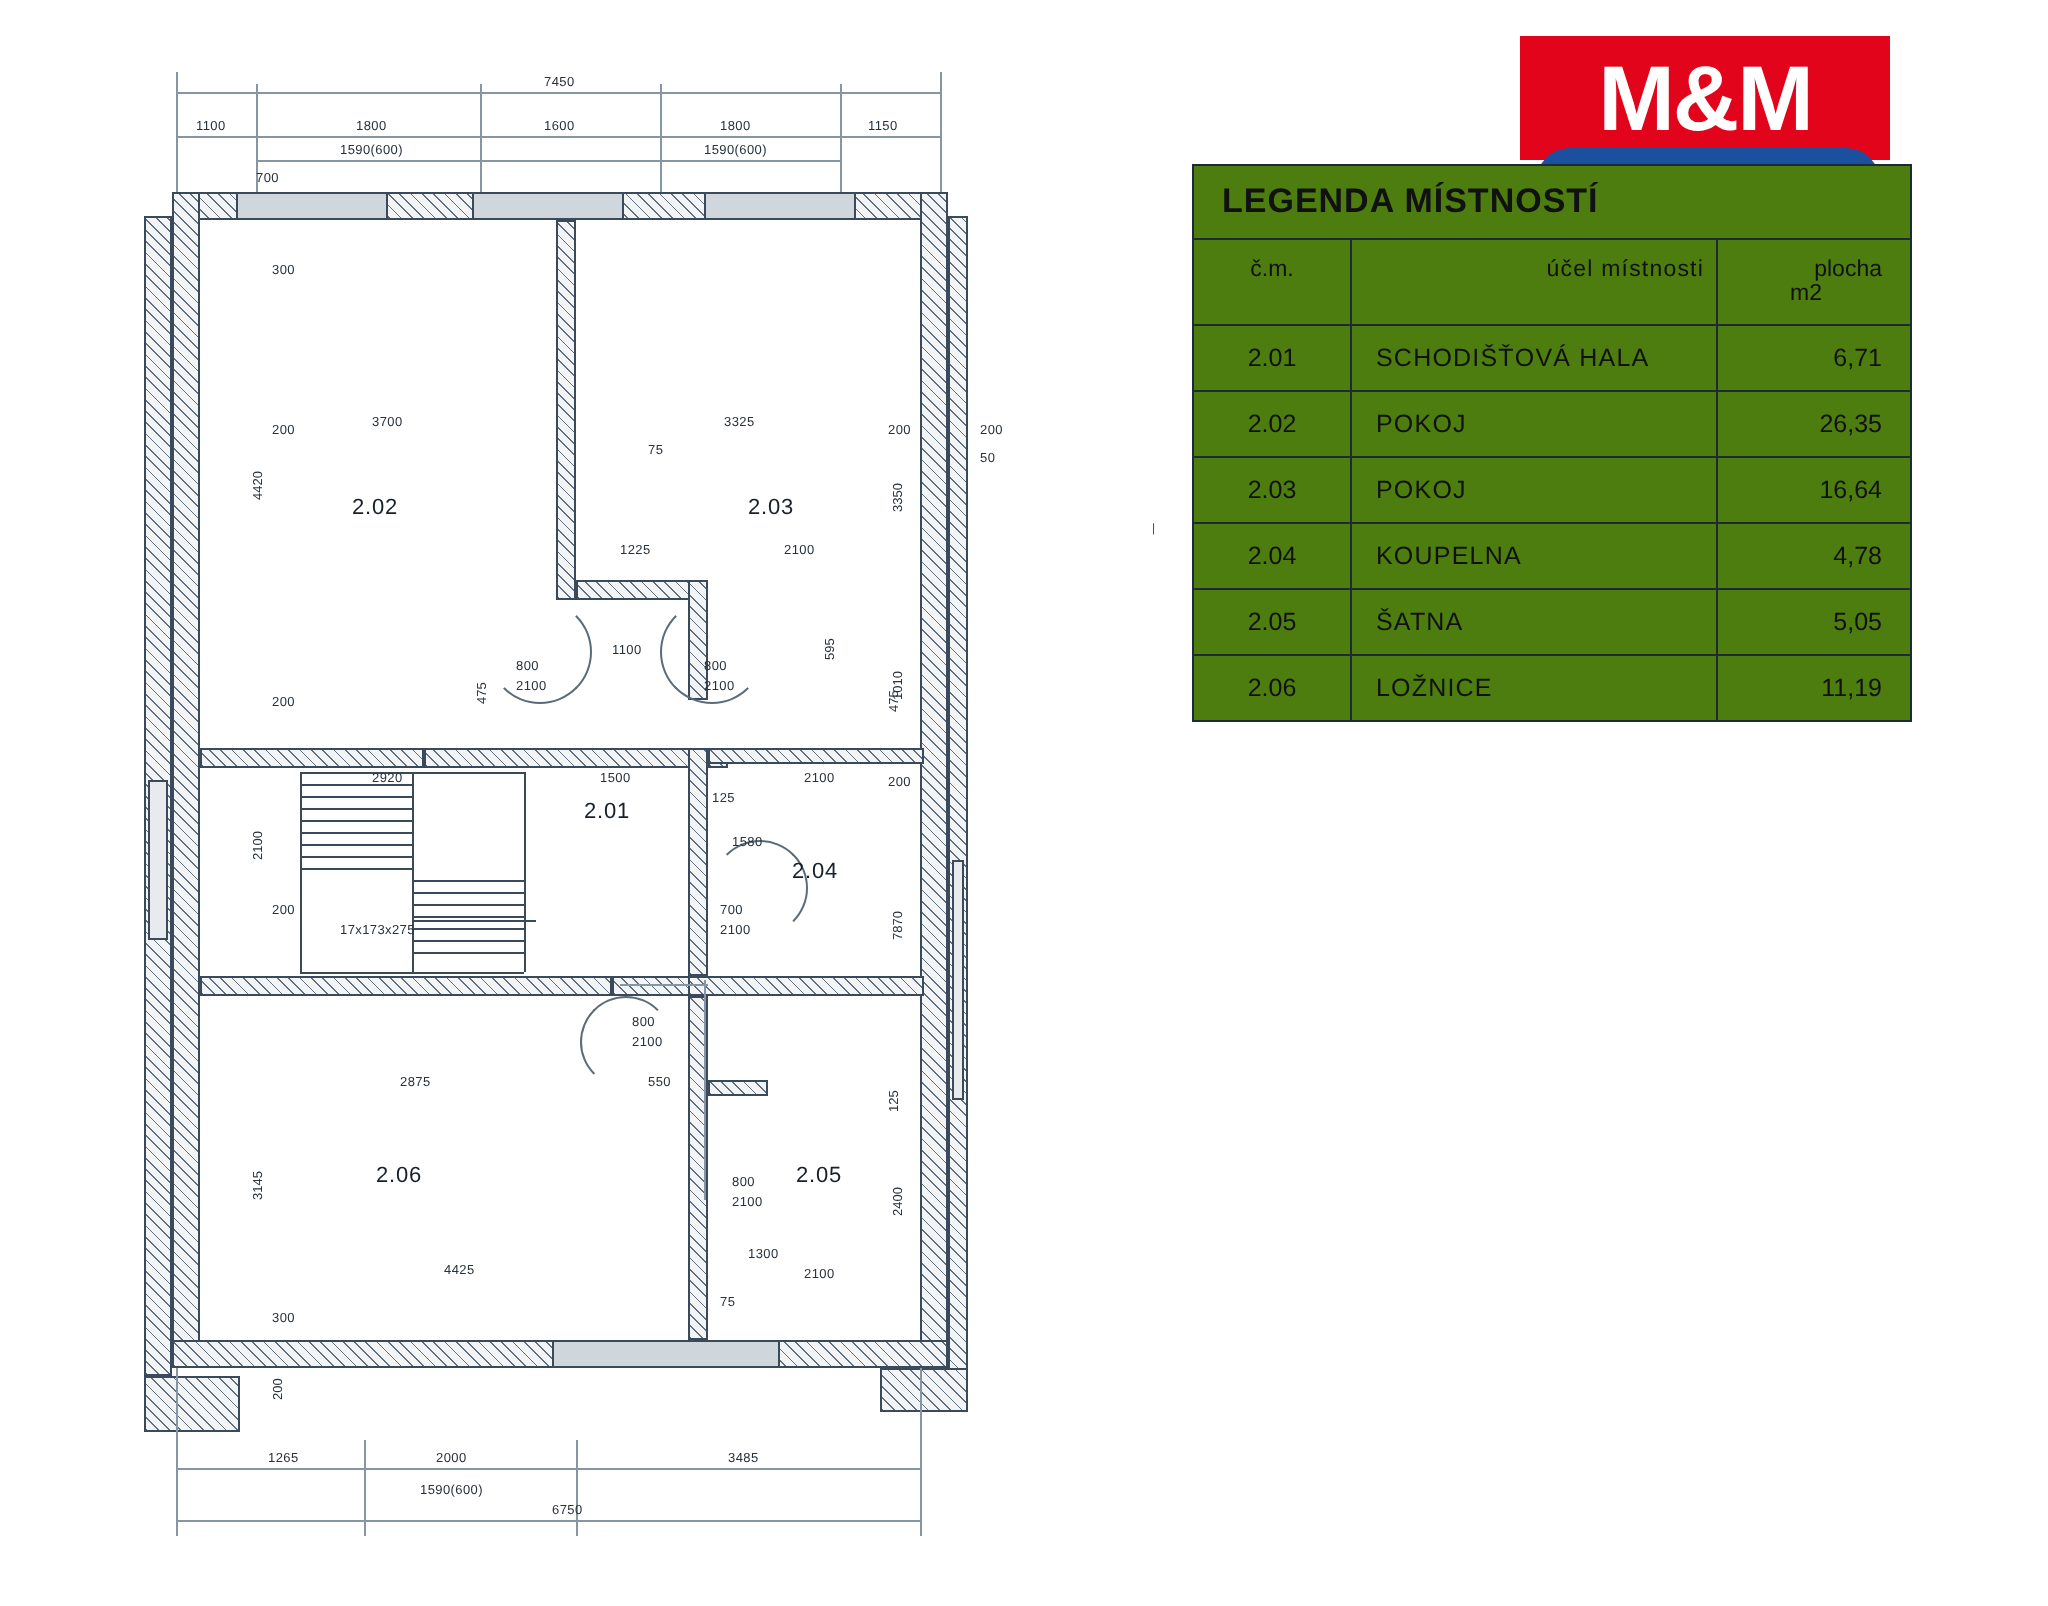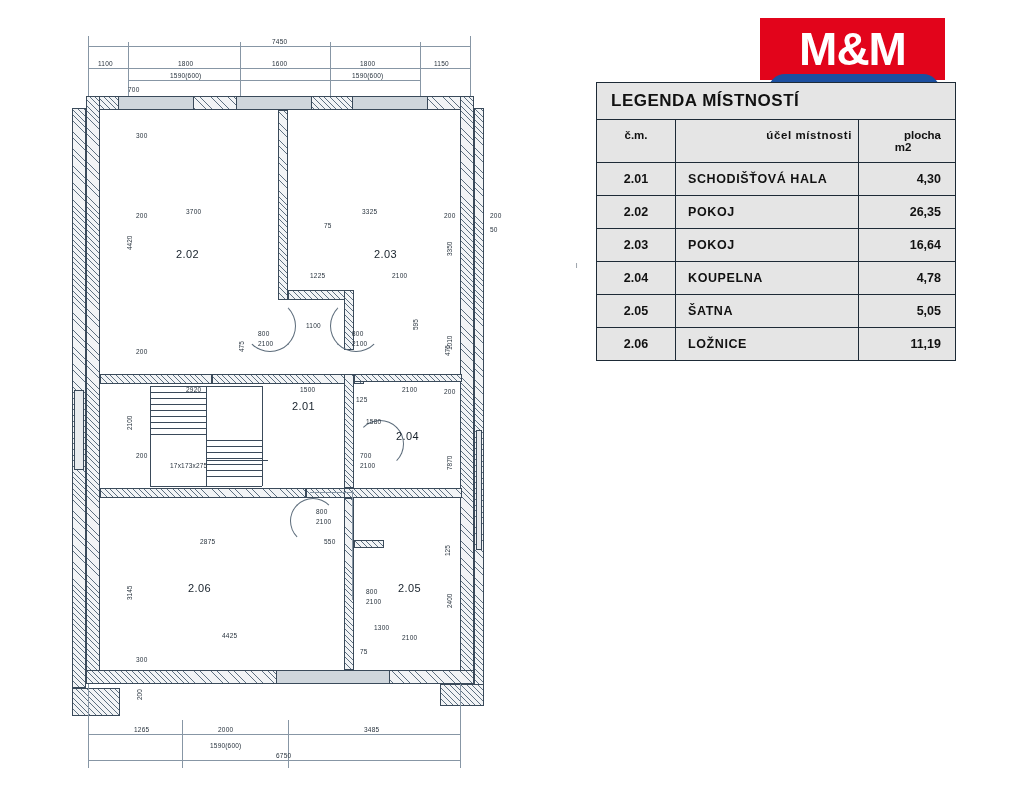--- a/index.html
+++ b/index.html
@@ -36,28 +36,28 @@
     position:absolute;background:#cfd6dc;border:1px solid #3a4a5a;box-sizing:border-box;
   }
   .room{position:absolute;background:#ffffff;}
   .door{position:absolute;border:1px solid #5b6b7a;border-radius:50%;box-sizing:border-box;}
   .stairstep{position:absolute;background:#3a4a5a;height:1px;}
   .arrowline{position:absolute;background:#3a4a5a;height:1px;}
 
   
   #legend{
     position:absolute;left:596px;top:82px;width:360px;
-    border:1.6px solid #1d2a36;background:#e5e5e5;box-sizing:border-box;
+    border:1.6px solid #1d2a36;background:#4d7c0f;box-sizing:border-box;
   }
   #legend .title{
     font-size:17px;font-weight:bold;letter-spacing:.5px;padding:8px 0 8px 14px;
     border-bottom:1.6px solid #1d2a36;color:#111;
   }
   table{border-collapse:collapse;width:100%;font-size:12.5px;}
-  th,td{border-bottom:1px solid #1d2a36;padding:9px 6px;color:#111;font-weight:bold;}
+  th,td{border-bottom:1px solid #1d2a36;padding:9px 6px;color:#111;font-weight:normal;}
   th{font-size:11.5px;text-align:right;}
   .c-num{width:66px;text-align:center;border-right:1px solid #1d2a36;}
   .c-name{padding-left:12px;letter-spacing:.6px;}
   .c-area{width:76px;text-align:right;padding-right:14px;border-left:1px solid #1d2a36;}
   tbody tr:last-child td{border-bottom:none;}
   thead th{vertical-align:top;}
   .unit{display:block;text-align:center;font-size:11.5px;}
 
   
   #logo{position:absolute;left:760px;top:18px;width:185px;height:80px;}
@@ -266,21 +266,21 @@
           <th class="c-area">
             <span>plocha</span>
             <span class="unit">m2</span>
           </th>
         </tr>
       </thead>
       <tbody>
         <tr>
           <td class="c-num">2.01</td>
           <td class="c-name">SCHODIŠŤOVÁ HALA</td>
-          <td class="c-area">4,30</td>
+          <td class="c-area">6,71</td>
         </tr>
         <tr>
           <td class="c-num">2.02</td>
           <td class="c-name">POKOJ</td>
           <td class="c-area">26,35</td>
         </tr>
         <tr>
           <td class="c-num">2.03</td>
           <td class="c-name">POKOJ</td>
           <td class="c-area">16,64</td>

